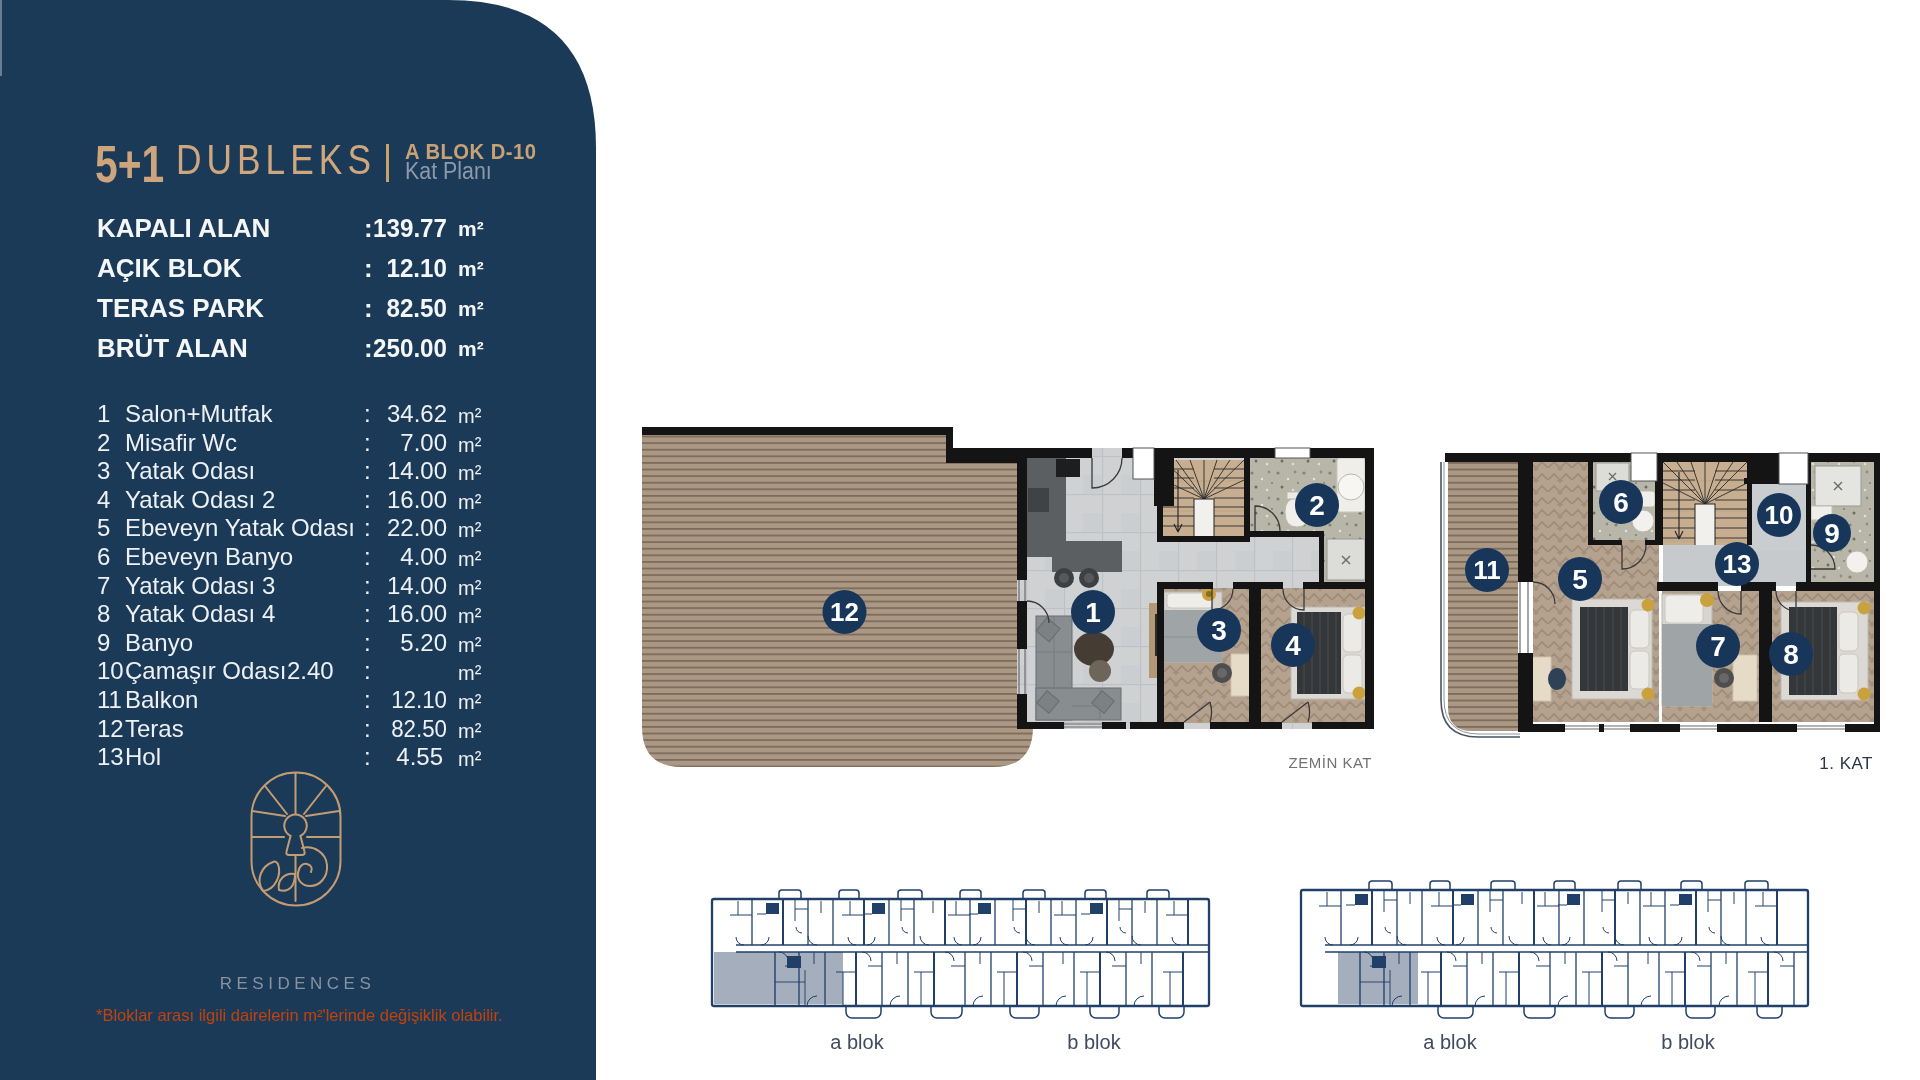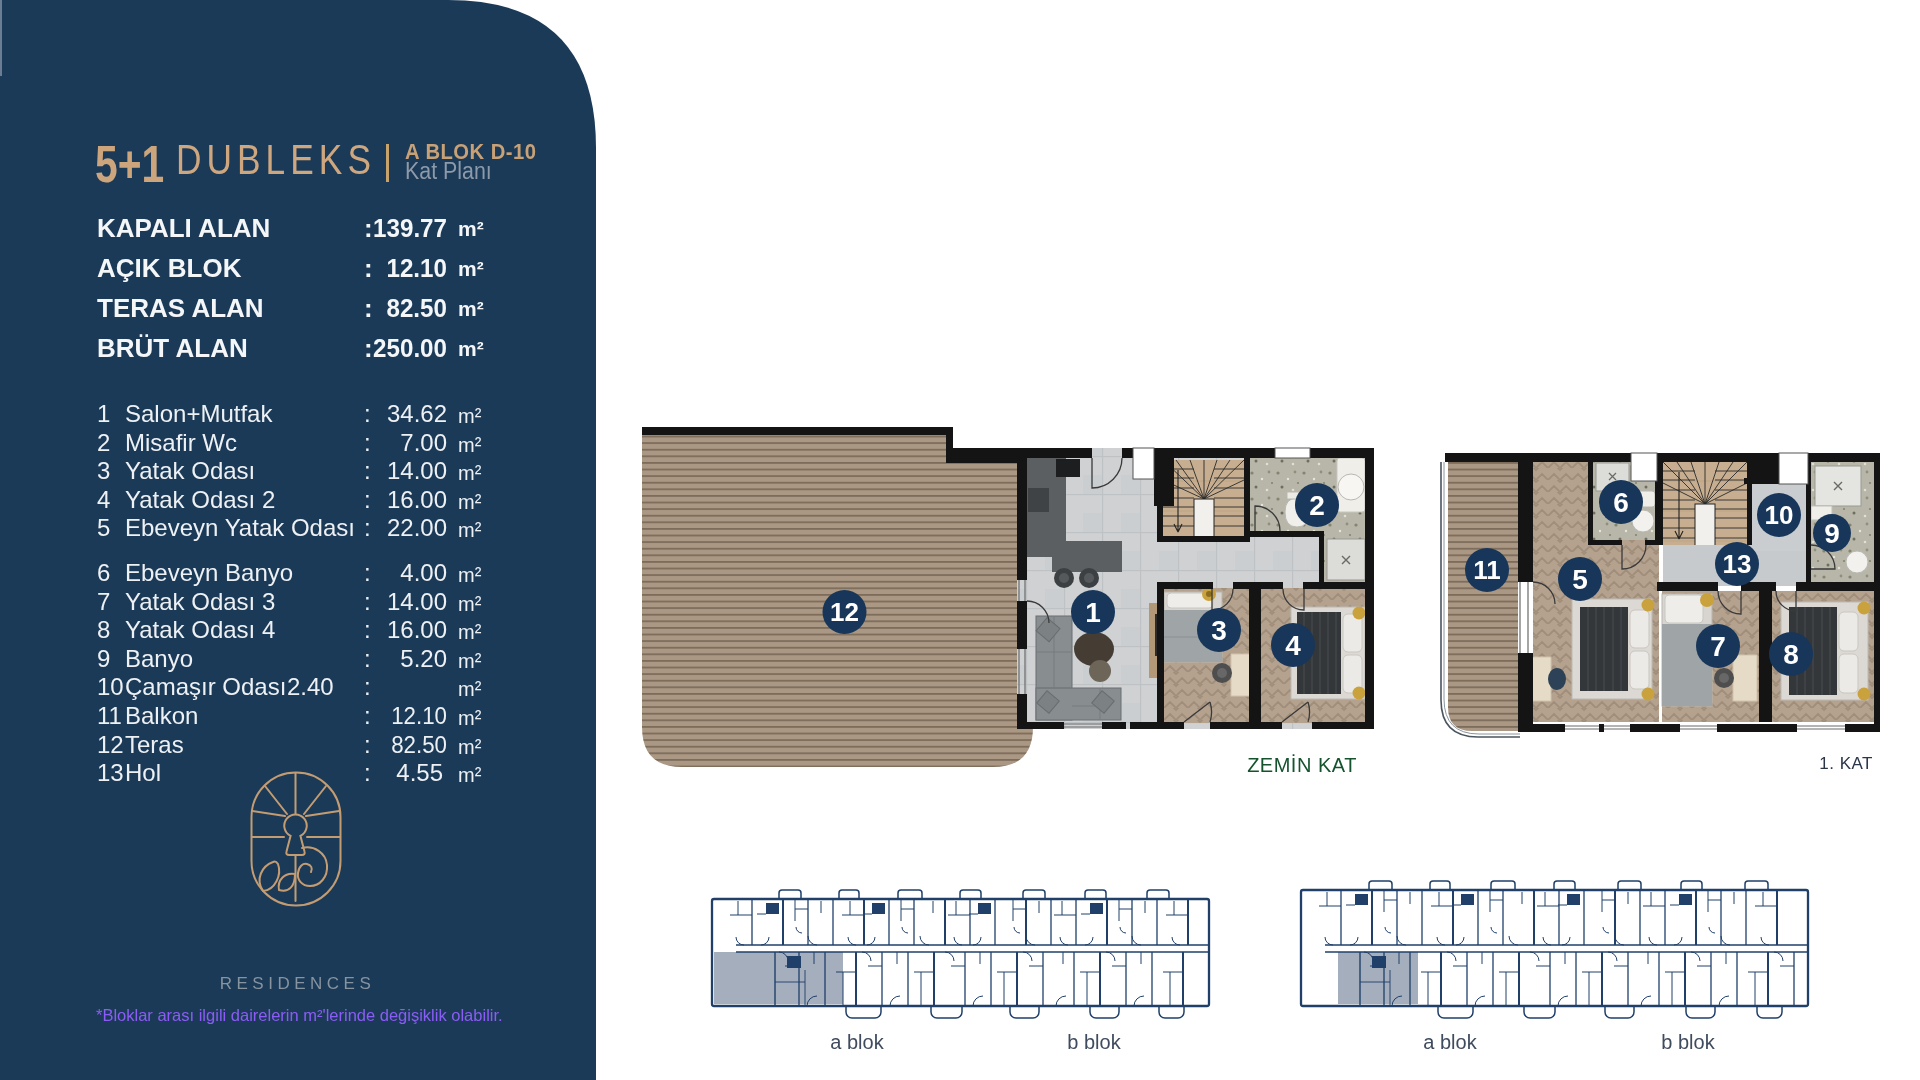--- a/index.html
+++ b/index.html
@@ -54,31 +54,31 @@
 
 <div class="abs" style="left:386px;top:144px;width:3px;height:38px;background:#c8a26b;"></div>
 
 <div class="abs" style="left:405px;top:139px;color:#c9a176;font-size:22px;font-weight:bold;letter-spacing:0.5px;transform:scaleX(0.92);transform-origin:0 0;">A BLOK D-10</div>
 
 <div class="abs" style="left:405px;top:158px;color:#8d9aa9;font-size:23px;transform:scaleX(0.93);transform-origin:0 0;">Kat Planı</div>
 
 <div class="abs" style="left:97px;top:213px;width:470px;color:#f4f6f8;font-size:26px;font-weight:bold;">
   <div style="position:relative;height:40px;"><span>KAPALI ALAN</span><span style="position:absolute;left:267px;">:</span><span style="position:absolute;left:190px;width:160px;text-align:right;display:inline-block;transform:scaleX(0.93);transform-origin:100% 0;">139.77</span><span style="position:absolute;left:361px;font-size:21px;top:4px;">m²</span></div>
   <div style="position:relative;height:40px;"><span>AÇIK BLOK</span><span style="position:absolute;left:267px;">:</span><span style="position:absolute;left:190px;width:160px;text-align:right;display:inline-block;transform:scaleX(0.93);transform-origin:100% 0;">12.10</span><span style="position:absolute;left:361px;font-size:21px;top:4px;">m²</span></div>
-  <div style="position:relative;height:40px;"><span>TERAS ALAN</span><span style="position:absolute;left:267px;">:</span><span style="position:absolute;left:190px;width:160px;text-align:right;display:inline-block;transform:scaleX(0.93);transform-origin:100% 0;">82.50</span><span style="position:absolute;left:361px;font-size:21px;top:4px;">m²</span></div>
+  <div style="position:relative;height:40px;"><span>TERAS PARK</span><span style="position:absolute;left:267px;">:</span><span style="position:absolute;left:190px;width:160px;text-align:right;display:inline-block;transform:scaleX(0.93);transform-origin:100% 0;">82.50</span><span style="position:absolute;left:361px;font-size:21px;top:4px;">m²</span></div>
   <div style="position:relative;height:40px;"><span>BRÜT ALAN</span><span style="position:absolute;left:267px;">:</span><span style="position:absolute;left:190px;width:160px;text-align:right;display:inline-block;transform:scaleX(0.93);transform-origin:100% 0;">250.00</span><span style="position:absolute;left:361px;font-size:21px;top:4px;">m²</span></div>
 </div>
 
 <div class="abs" style="left:97px;top:400px;width:470px;color:#eef1f4;font-size:24px;line-height:28.6px;">
 <div style="position:relative;height:28.6px;"><span style="display:inline-block;width:28px;">1</span><span>Salon+Mutfak</span><span style="position:absolute;left:267px;">:</span><span style="position:absolute;left:190px;width:160px;text-align:right;">34.62</span><span style="position:absolute;left:361px;font-size:20px;top:2px;">m²</span></div>
 <div style="position:relative;height:28.6px;"><span style="display:inline-block;width:28px;">2</span><span>Misafir Wc</span><span style="position:absolute;left:267px;">:</span><span style="position:absolute;left:190px;width:160px;text-align:right;">7.00</span><span style="position:absolute;left:361px;font-size:20px;top:2px;">m²</span></div>
 <div style="position:relative;height:28.6px;"><span style="display:inline-block;width:28px;">3</span><span>Yatak Odası</span><span style="position:absolute;left:267px;">:</span><span style="position:absolute;left:190px;width:160px;text-align:right;">14.00</span><span style="position:absolute;left:361px;font-size:20px;top:2px;">m²</span></div>
 <div style="position:relative;height:28.6px;"><span style="display:inline-block;width:28px;">4</span><span>Yatak Odası 2</span><span style="position:absolute;left:267px;">:</span><span style="position:absolute;left:190px;width:160px;text-align:right;">16.00</span><span style="position:absolute;left:361px;font-size:20px;top:2px;">m²</span></div>
 <div style="position:relative;height:28.6px;"><span style="display:inline-block;width:28px;">5</span><span>Ebeveyn Yatak Odası</span><span style="position:absolute;left:267px;">:</span><span style="position:absolute;left:190px;width:160px;text-align:right;">22.00</span><span style="position:absolute;left:361px;font-size:20px;top:2px;">m²</span></div>
-<div style="position:relative;height:28.6px;margin-top:16px;"><span style="display:inline-block;width:28px;">6</span><span>Ebeveyn Banyo</span><span style="position:absolute;left:267px;">:</span><span style="position:absolute;left:190px;width:160px;text-align:right;">4.00</span><span style="position:absolute;left:361px;font-size:20px;top:2px;">m²</span></div>
+<div style="position:relative;height:28.6px;"><span style="display:inline-block;width:28px;">6</span><span>Ebeveyn Banyo</span><span style="position:absolute;left:267px;">:</span><span style="position:absolute;left:190px;width:160px;text-align:right;">4.00</span><span style="position:absolute;left:361px;font-size:20px;top:2px;">m²</span></div>
 <div style="position:relative;height:28.6px;"><span style="display:inline-block;width:28px;">7</span><span>Yatak Odası 3</span><span style="position:absolute;left:267px;">:</span><span style="position:absolute;left:190px;width:160px;text-align:right;">14.00</span><span style="position:absolute;left:361px;font-size:20px;top:2px;">m²</span></div>
 <div style="position:relative;height:28.6px;"><span style="display:inline-block;width:28px;">8</span><span>Yatak Odası 4</span><span style="position:absolute;left:267px;">:</span><span style="position:absolute;left:190px;width:160px;text-align:right;">16.00</span><span style="position:absolute;left:361px;font-size:20px;top:2px;">m²</span></div>
 <div style="position:relative;height:28.6px;"><span style="display:inline-block;width:28px;">9</span><span>Banyo</span><span style="position:absolute;left:267px;">:</span><span style="position:absolute;left:190px;width:160px;text-align:right;">5.20</span><span style="position:absolute;left:361px;font-size:20px;top:2px;">m²</span></div>
 <div style="position:relative;height:28.6px;"><span style="display:inline-block;width:28px;">10</span><span>Çamaşır Odası</span><span style="position:absolute;left:267px;">:</span><span style="position:absolute;left:190px;width:160px;text-align:left;">2.40</span><span style="position:absolute;left:361px;font-size:20px;top:2px;">m²</span></div>
 <div style="position:relative;height:28.6px;"><span style="display:inline-block;width:28px;">11</span><span>Balkon</span><span style="position:absolute;left:267px;">:</span><span style="position:absolute;left:190px;width:160px;text-align:right;display:inline-block;transform:scaleX(0.93);transform-origin:100% 0;">12.10</span><span style="position:absolute;left:361px;font-size:20px;top:2px;">m²</span></div>
 <div style="position:relative;height:28.6px;"><span style="display:inline-block;width:28px;">12</span><span>Teras</span><span style="position:absolute;left:267px;">:</span><span style="position:absolute;left:190px;width:160px;text-align:right;display:inline-block;transform:scaleX(0.93);transform-origin:100% 0;">82.50</span><span style="position:absolute;left:361px;font-size:20px;top:2px;">m²</span></div>
 <div style="position:relative;height:28.6px;"><span style="display:inline-block;width:28px;">13</span><span>Hol</span><span style="position:absolute;left:267px;">:</span><span style="position:absolute;left:186px;width:160px;text-align:right;">4.55</span><span style="position:absolute;left:361px;font-size:20px;top:2px;">m²</span></div>
 </div>
 
 <svg class="abs" style="left:240px;top:760px" width="120" height="160" viewBox="0 0 120 160">
@@ -100,21 +100,21 @@
     <path d="M62,88 C74,85 86,93 87,105 C88,117 80,126 70,126 C62,126 57,120 58,113 C59,106 63,103 67,104 C71,105 73,108 71,112"></path>
 
     <path d="M33,102 C22,106 15,119 23,131 C35,130 42,115 38,104 C36,101 35,101 33,102 Z"></path>
     <path d="M55,114 C45,112 37,120 39,130 C49,133 55,126 55,114 Z"></path>
   </g>
 </svg>
 
 
 <div class="abs" style="left:0;top:974px;width:595px;text-align:center;color:#87939f;font-size:17px;letter-spacing:4.5px;">RESIDENCES</div>
 
-<div class="abs" style="left:96px;top:1006px;color:#8b5cf6;font-size:16.5px;">*Bloklar arası ilgili dairelerin m²'lerinde değişiklik olabilir.</div>
+<div class="abs" style="left:96px;top:1006px;color:#c2410c;font-size:16.5px;">*Bloklar arası ilgili dairelerin m²'lerinde değişiklik olabilir.</div>
 
 <svg class="abs" style="left:630px;top:420px" width="770" height="360" viewBox="630 420 770 360">
 
 <path d="M642,433 L951,433 L951,463 L1033,463 L1033,727 Q1033,767 993,767 L682,767 Q642,767 642,727 Z" fill="url(#deck)"></path>
 
 <rect x="642" y="427" width="311" height="8" fill="#141414"></rect>
 <rect x="946" y="427" width="7" height="36" fill="#141414"></rect>
 
 <path d="M1017,448 L1374,448 L1374,729 L1017,729 Z" fill="url(#tile)"></path>
 
@@ -729,17 +729,17 @@
 </svg>
 
 <div class="abs" style="left:807px;top:1031px;width:100px;text-align:center;color:#3f4b5e;font-size:20px;">a blok</div>
 
 <div class="abs" style="left:1044px;top:1031px;width:100px;text-align:center;color:#3f4b5e;font-size:20px;">b blok</div>
 
 <div class="abs" style="left:1400px;top:1031px;width:100px;text-align:center;color:#3f4b5e;font-size:20px;">a blok</div>
 
 <div class="abs" style="left:1638px;top:1031px;width:100px;text-align:center;color:#3f4b5e;font-size:20px;">b blok</div>
 
-<div class="abs" style="left:1232px;top:754px;width:140px;text-align:center;color:#14532d;font-size:20px;letter-spacing:0.5px;">ZEMİN KAT</div>
+<div class="abs" style="left:1232px;top:754px;width:140px;text-align:right;color:#737373;font-size:15px;letter-spacing:0.5px;">ZEMİN KAT</div>
 
 <div class="abs" style="left:1743px;top:754px;width:130px;text-align:right;color:#2b3648;font-size:17px;letter-spacing:0.5px;">1. KAT</div>
 
 </div>
 
 </body></html>

